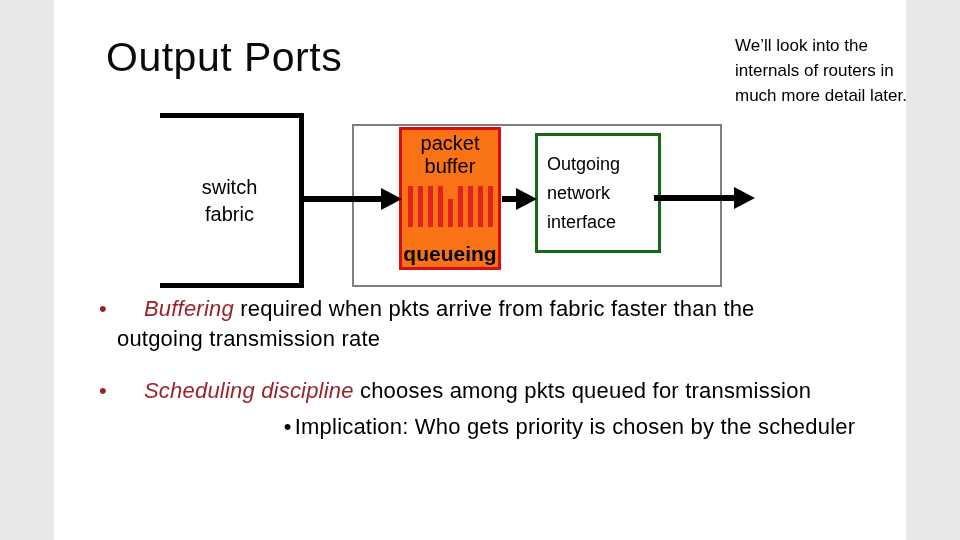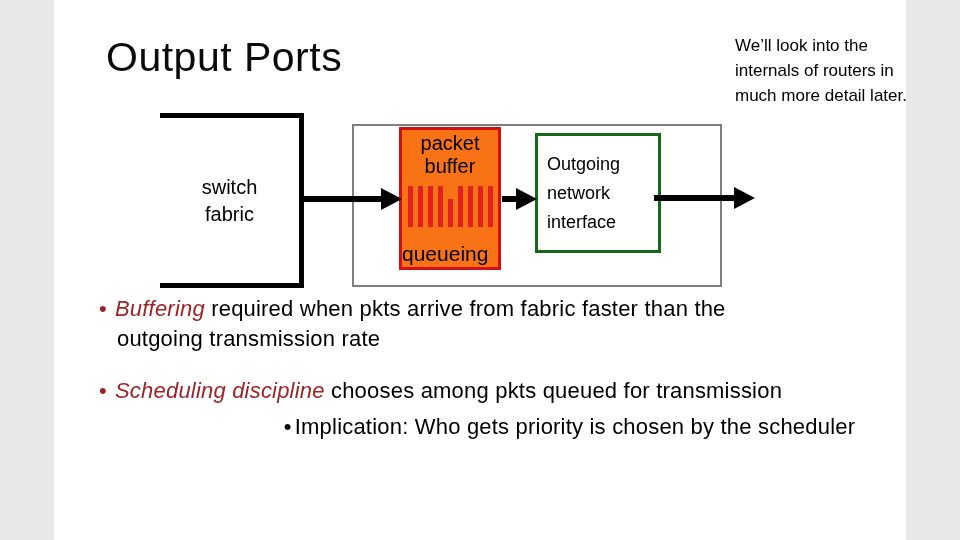--- a/index.html
+++ b/index.html
@@ -33,41 +33,41 @@
     position:absolute; left:345px; top:127px; width:96px; height:137px;
     border:3px solid var(--box_red); background:#f97316; z-index:2;
   }
   .pb-label { margin-top:2px; text-align:center; font-size:20px; line-height:23px; white-space:pre-line; }
   .queue-bars {
     display:flex; justify-content:center; align-items:flex-end; gap:5px;
     height:41px; margin-top:8px;
   }
   .qbar { width:5px; height:41px; background:var(--bar_red); }
   .qbar.short { height:28px; }
-  .queueing-label { position:absolute; left:0; right:0; bottom:1px; text-align:left; font-size:21px; }
+  .queueing-label { position:absolute; left:0; right:0; bottom:1px; text-align:center; font-size:21px;font-weight:bold; }
   .green-box {
     position:absolute; left:481px; top:133px; width:111px; height:114px;
     border:3px solid var(--box_green); background:#fff; z-index:2;
     display:flex; flex-direction:column; justify-content:center;
     padding-left:9px; font-size:18px; line-height:29px; white-space:pre-line;
   }
   .arrow-line { position:absolute; height:6px; background:#000; z-index:3; }
   .arrow-head {
     position:absolute; width:0; height:0; z-index:3;
     border-top:11px solid transparent; border-bottom:11px solid transparent;
     border-left:21px solid #000;
   }
   
   .bullets { position:absolute; left:45px; top:294px; width:890px; font-size:22px; }
   .bl { line-height:30px; letter-spacing:0.2px; }
   .bl .mk-main { display:inline-block; width:16px; color:var(--dark_red); }
   .bl .mk-sub  { display:inline-block; width:14px; color:#000; }
   .bl.cont { padding-left:18px; }
   .bl.sub  { padding-left:48px; line-height:29px; }
-  .term { color:var(--dark_red); font-style:italic; }
+  .term { color:var(--dark_red); font-style:italic;margin-left:29px; }
   .hl   { color:var(--bright_red); }
   .b1-sub { margin-top:12px; }
   .b2     { margin-top:22px; }
   .b2-sub { margin-top:6px;text-align:center; }
   .page-number {
     position:absolute; left:872px; top:499px;
     font-family:"Liberation Serif", serif; font-size:14px; color:#222;
   }
 </style>
 </head>

